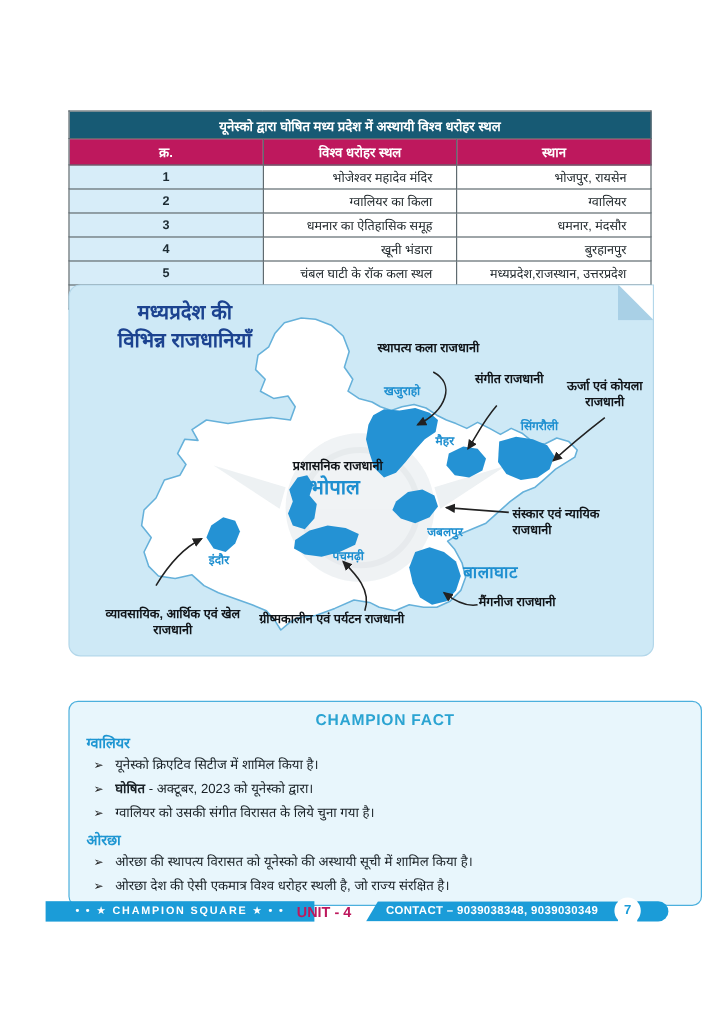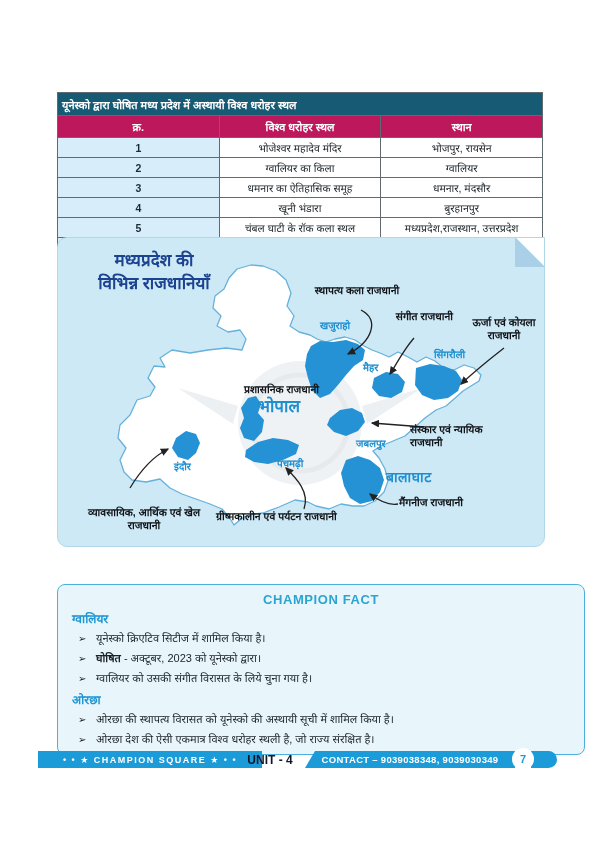--- a/index.html
+++ b/index.html
@@ -9,32 +9,32 @@
     -webkit-font-smoothing:antialiased;
   }
   .abs{position:absolute;}
 
   
   .tbl-wrap{left:57px;top:92px;width:486px;}
   table.heritage{border-collapse:collapse;width:486px;table-layout:fixed;}
   table.heritage td,table.heritage th{border:1px solid #5f6b70;}
   .t-title{
     background:#175a74;color:#fff;font-size:11px;font-weight:700;
-    height:20px;padding:1px 4px;
+    text-align:center;height:20px;padding:1px 4px;
   }
   .t-head{
     background:#be185d;color:#fff;font-size:11px;font-weight:700;
     text-align:center;height:19px;padding:1px 4px;
   }
   .t-num{
     background:#d7edf9;color:#1c2b33;font-size:10.5px;font-weight:700;
     text-align:center;height:17px;padding:1px 2px;
   }
   .t-cell{
-    background:#fff;color:#20282c;font-size:10.5px;text-align:center;
+    background:#fff;color:#20282c;font-size:10.5px;text-align:right;
     padding:1px 20px;white-space:nowrap;overflow:hidden;
   }
 
   
   .map-panel{
     left:57px;top:237px;width:486px;height:308px;
     background:#cee9f6;border:1px solid #b3d7ea;
     border-radius:10px 0 10px 10px;overflow:hidden;
   }
   .fold{position:absolute;top:-1px;right:-1px;width:30px;height:30px;}
@@ -48,21 +48,21 @@
   .cap{
     color:#101418;font-size:10.5px;font-weight:700;line-height:1.22;
   }
   .city{
     color:#1e8fd0;font-size:10px;font-weight:700;white-space:nowrap;
   }
   .cap-arch{left:256px;top:46px;width:86px;text-align:center;}
   .cap-music{left:337px;top:72px;width:58px;text-align:right;}
   .cap-energy{left:398px;top:78px;width:96px;text-align:center;}
   .cap-admin{left:138px;top:145px;width:130px;padding-left:48px;}
-  .cap-culture{left:352px;top:185px;width:92px;}
+  .cap-culture{left:369px;top:185px;width:92px;}
   .cap-business{left:28px;top:268px;width:116px;text-align:center;}
   .cap-summer{left:158px;top:272px;width:170px;}
   .cap-manganese{left:341px;top:258px;width:120px;}
   .city-khajuraho{left:262px;top:80px;}
   .city-maihar{left:305px;top:122px;}
   .city-singrauli{left:376px;top:109px;}
   .city-bhopal{left:200px;top:156px;font-size:17px;}
   .city-indore{left:116px;top:221px;}
   .city-pachmarhi{left:219px;top:218px;}
   .city-jabalpur{left:298px;top:198px;}
@@ -89,21 +89,21 @@
   .bullet .btxt{color:#1a2227;font-size:11px;line-height:1.45;}
   .btxt b{font-weight:700;}
 
   
   .f-brand{
     left:38px;top:751px;width:224px;height:17px;background:#1b9cd8;
     color:#fff;font-size:9px;font-weight:700;letter-spacing:1.5px;
     display:flex;align-items:center;justify-content:center;white-space:nowrap;
   }
   .f-unit{
-    left:240px;top:751px;width:60px;height:17px;color:#0f172a;
+    left:240px;top:751px;width:60px;height:17px;color:#be185d;
     font-size:12px;font-weight:700;display:flex;align-items:center;justify-content:center;
   }
   .f-contact{
     left:305px;top:751px;width:210px;height:17px;background:#1b9cd8;
     color:#fff;font-size:9.5px;font-weight:700;letter-spacing:.3px;
     display:flex;align-items:center;justify-content:center;
     clip-path:polygon(10px 0,100% 0,100% 100%,0 100%);white-space:nowrap;
   }
   .f-tail{
     left:531px;top:751px;width:26px;height:17px;background:#1b9cd8;

